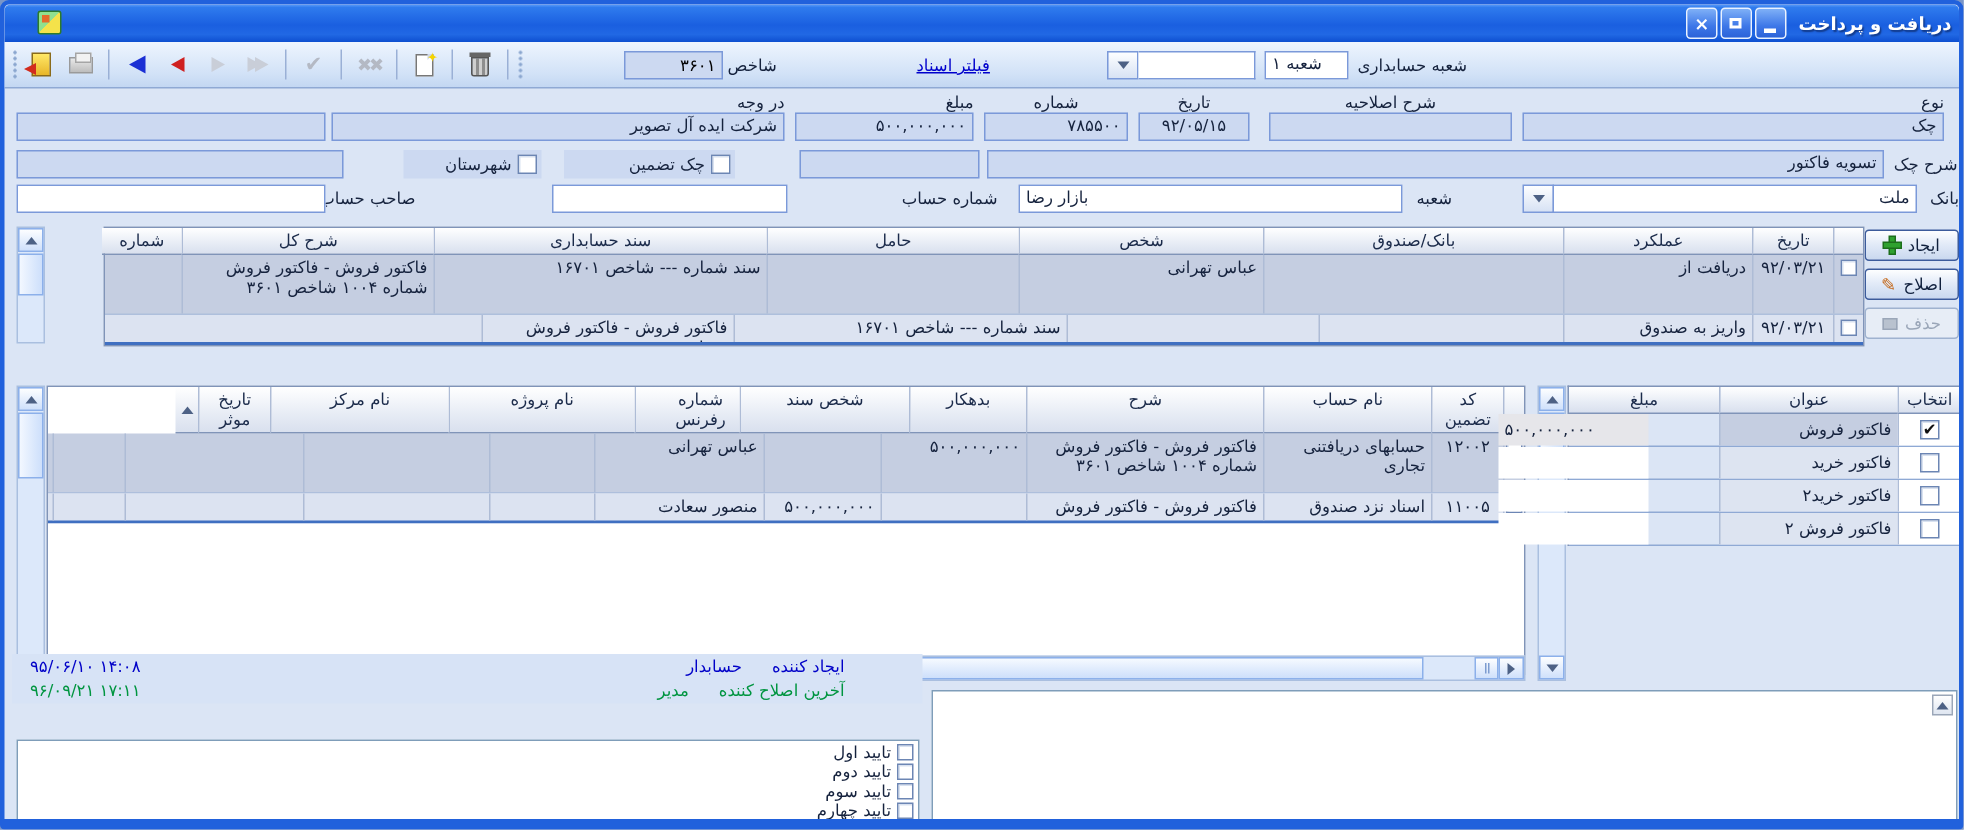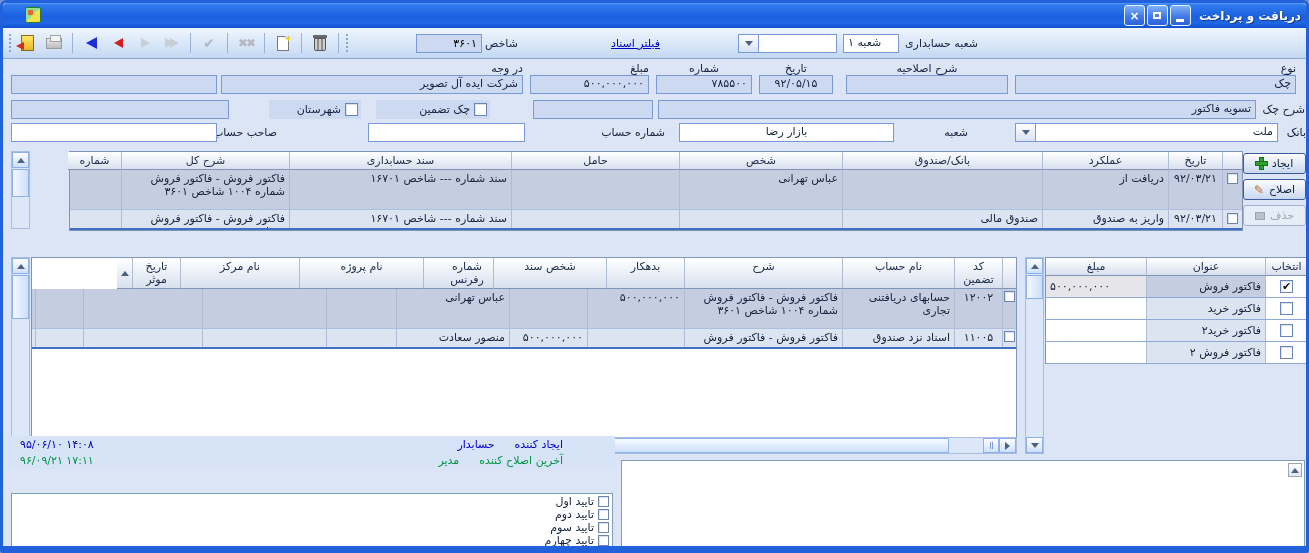--- a/index.html
+++ b/index.html
@@ -100,21 +100,21 @@
   .c-sel{width:20px;} .c-date{width:54px;text-align:center;} .c-op{width:126px;} .c-bank{width:200px;} .c-person{width:163px;}
   .c-carrier{width:168px;} .c-doc{width:222px;} .c-desc{width:168px;} .c-num{width:53px;}
 
   
   .v-sel{width:14px;padding:2px 1px;} .v-code{width:48px;} .v-acc{width:112px;} .v-desc{width:158px;} .v-cr{width:97px;}
   .v-dr{width:78px;} .v-person{width:113px;} .v-ref{width:70px;padding-left:21px;} .v-proj{width:124px;} .v-center{width:119px;}
   .v-eff{width:48px;} .v-corner{width:15px; display:flex; align-items:center; justify-content:center;}
 
   
   .i-sel{width:42px;} .i-title{width:119px;} .i-amt{width:100px;}
-  .i-row .i-title { background:#dde4f1; }
+  .i-row .i-title { background:#dde4f1;margin-left:47px; }
   .i-row .i-amt, .i-row .i-sel { background:#fff; }
   .i-row0 .i-title { background:#c5cee1; }
   .i-row0 .i-amt { background:#e6e6ea; }
   .i-row { border-bottom:1px solid #8fa9d4; }
   .i-row .cell { height:21px; display:flex; align-items:center; }
   .i-row .i-title, .i-row .i-amt { justify-content:flex-start; }
   .i-row .i-sel { justify-content:center; }
 
   
   .vscroll { position:absolute; width:19px; background:#dce8fa; border:1px solid #aabfdf; }
@@ -242,21 +242,21 @@
     <span>شهرستان</span>
   </div>
   <div class="fld" style="left:8px;top:97px;width:218px"></div>
 
   <div class="flabel" style="left:1277px;top:123px;width:26px">بانک</div>
   <div class="wfld" style="left:1032px;top:120px;width:243px;text-align:right">ملت</div>
   <div class="cbtn abs" style="left:1012px;top:120px;width:21px;height:19px">
       <span class="tri-d"></span>
     </div>
   <div class="flabel" style="left:935px;top:123px;width:30px">شعبه</div>
-  <div class="wfld" style="left:676px;top:120px;width:215px;text-align:center">بازار رضا</div>
+  <div class="wfld" style="left:676px;top:120px;width:256px;text-align:left">بازار رضا</div>
   <div class="flabel" style="left:598px;top:123px;width:64px">شماره حساب</div>
   <div class="wfld" style="left:365px;top:120px;width:157px"></div>
   <div class="flabel" style="left:218px;top:123px;width:56px">صاحب حساب</div>
   <div class="wfld" style="left:8px;top:120px;width:206px"></div>
 
   <div class="xpbtn" style="left:1240px;top:150px">
     <span>ایجاد</span>
       <span class="ic-plus"></span>
     </div>
   <div class="xpbtn" style="left:1240px;top:176px">
@@ -299,21 +299,20 @@
       <div class="cell c-doc cells-r">سند شماره --- شاخص ۱۶۷۰۱</div>
       <div class="cell c-desc cells-r wrap2">فاکتور فروش - فاکتور فروش شماره ۱۰۰۴ شاخص ۳۶۰۱</div>
       <div class="cell c-num"></div>
     </div>
     <div class="grow r2" style="height:20px">
       <div class="cell c-sel selcell">
           <span class="cb small"></span>
         </div>
       <div class="cell c-date cells-c" style="direction:ltr">۹۲/۰۳/۲۱</div>
       <div class="cell c-op cells-r">واریز به صندوق</div>
-      <div class="cell c-bank cells-r">صندوق مالی</div>
       <div class="cell c-person cells-r"></div>
       <div class="cell c-carrier cells-r"></div>
       <div class="cell c-doc cells-r">سند شماره --- شاخص ۱۶۷۰۱</div>
       <div class="cell c-desc cells-r">فاکتور فروش - فاکتور فروش شماره ۴</div>
       <div class="cell c-num"></div>
     </div>
   </div>
 
   <div class="vscroll" style="left:8px;top:254px;height:197px">
     <div class="sbtn">

